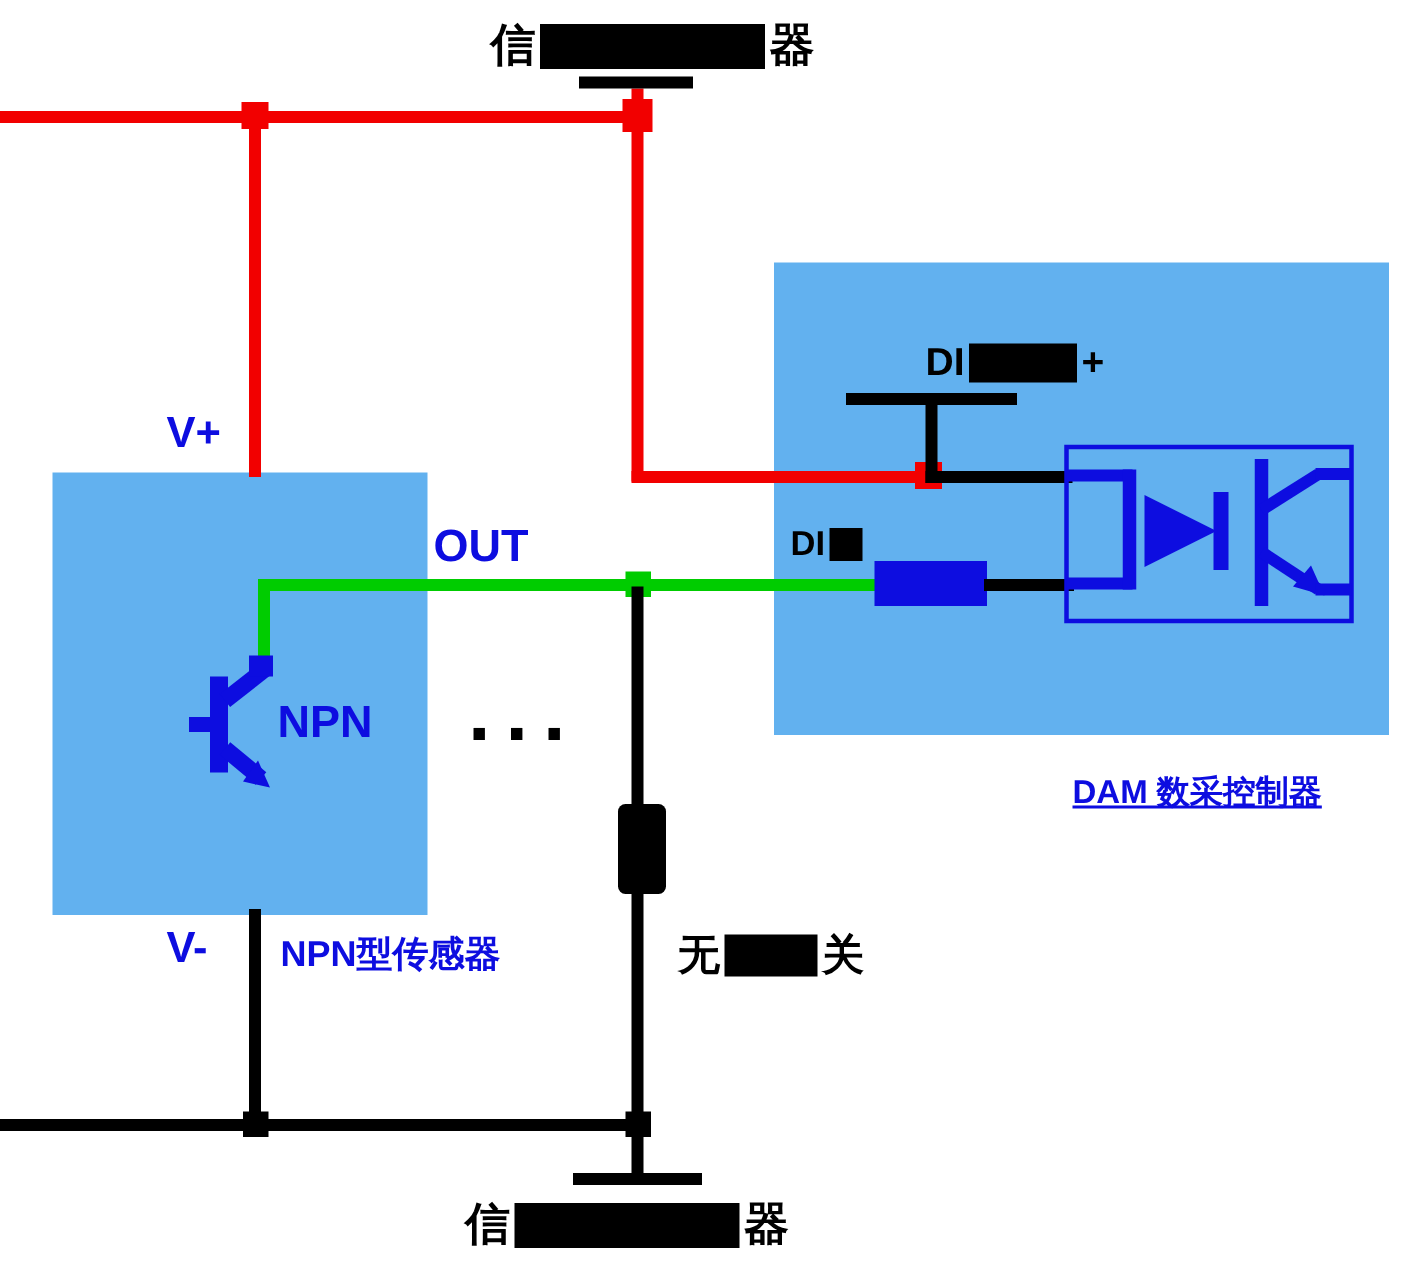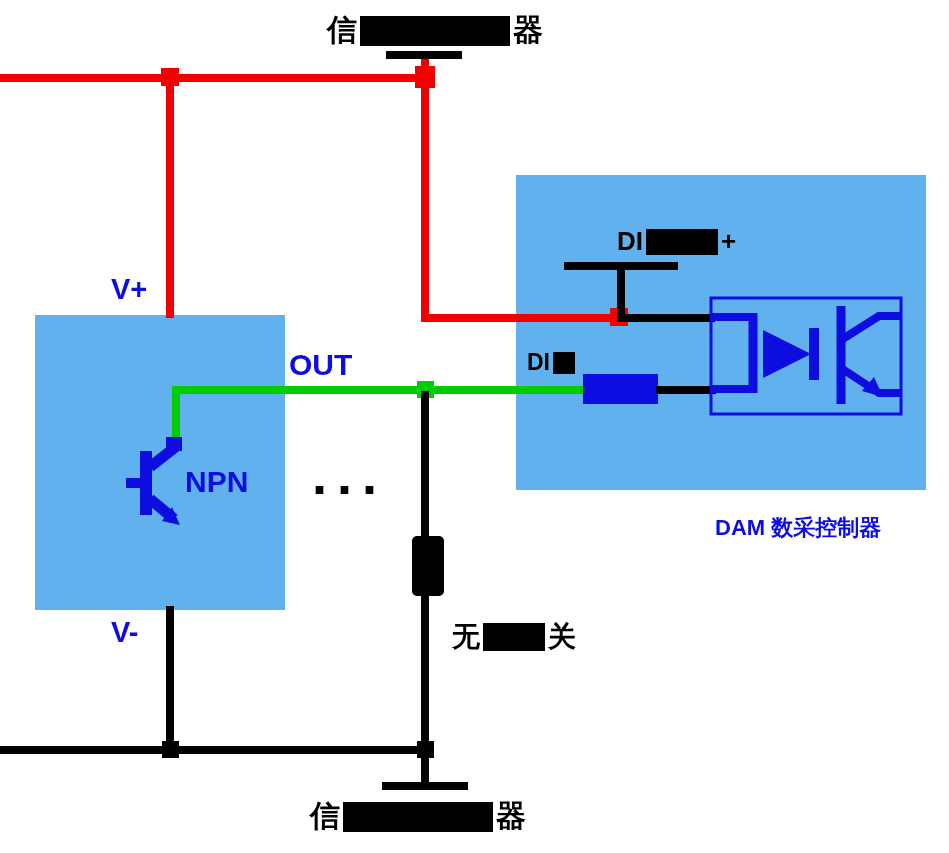--- a/index.html
+++ b/index.html
@@ -113,17 +113,18 @@
 
   <div class="abs black-label label-row" style="left:527px;top:349px;font-size:23px;">
     <span>DI</span>
     <span class="redact" style="width:22px;height:22px;"></span>
   </div>
 
   <div class="abs blue-label" style="left:111px;top:273px;font-size:29px;">V+</div>
   <div class="abs blue-label" style="left:111px;top:616px;font-size:29px;">V-</div>
   <div class="abs blue-label" style="left:289px;top:348px;font-size:30px;">OUT</div>
   <div class="abs blue-label" style="left:185px;top:465px;font-size:30px;">NPN</div>
-  <div class="abs blue-label" style="left:715px;top:513px;font-size:22px;">DAM 数采控制器</div>
+  <div class="abs blue-label" style="left:187px;top:620px;font-size:24px;">NPN型传感器</div>
+  <div class="abs blue-label" style="left:715px;top:513px;font-size:22px;text-decoration:underline;">DAM 数采控制器</div>
 
   <div class="abs dots" style="left:312px;top:448px;">...</div>
 
 </div>
 
 </body></html>

